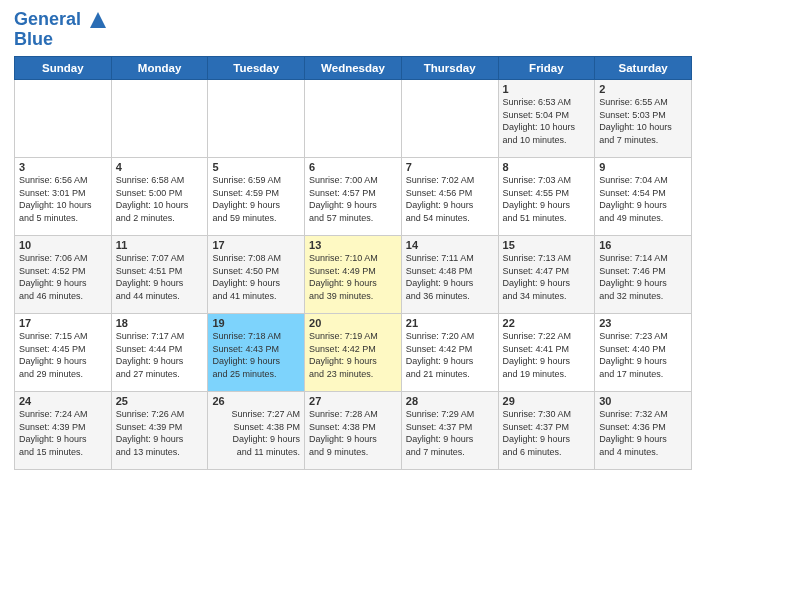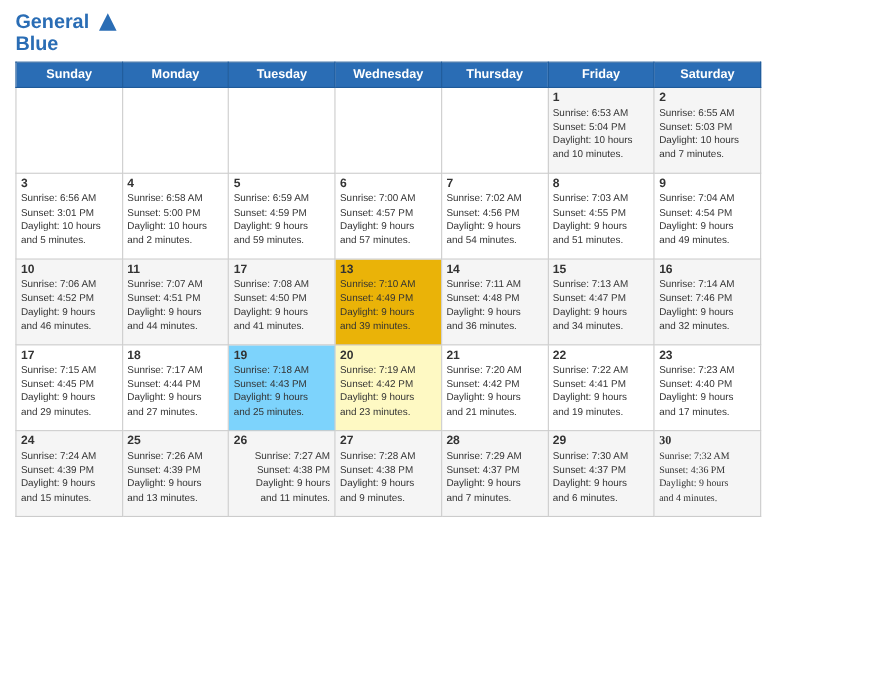--- a/index.html
+++ b/index.html
@@ -206,21 +206,21 @@
 Daylight: 9 hours
 and 44 minutes.</div>
           </td>
           <td style="background: rgb(245, 245, 245);">
             <span class="day-number">17</span>
             <div class="day-info" style="white-space: pre-line;">Sunrise: 7:08 AM
 Sunset: 4:50 PM
 Daylight: 9 hours
 and 41 minutes.</div>
           </td>
-          <td style="background: #eab308;">
+          <td style="background: #fef9c3;">
             <span class="day-number">13</span>
             <div class="day-info" style="white-space: pre-line;">Sunrise: 7:10 AM
 Sunset: 4:49 PM
 Daylight: 9 hours
 and 39 minutes.</div>
           </td>
           <td style="background: rgb(245, 245, 245);">
             <span class="day-number">14</span>
             <div class="day-info" style="white-space: pre-line;">Sunrise: 7:11 AM
 Sunset: 4:48 PM
@@ -329,21 +329,21 @@
 Daylight: 9 hours
 and 7 minutes.</div>
           </td>
           <td style="background: rgb(245, 245, 245);">
             <span class="day-number">29</span>
             <div class="day-info" style="white-space: pre-line;">Sunrise: 7:30 AM
 Sunset: 4:37 PM
 Daylight: 9 hours
 and 6 minutes.</div>
           </td>
-          <td style="background: rgb(245, 245, 245); font-family: Liberation Serif, serif;">
+          <td style="background: rgb(245, 245, 245);">
             <span class="day-number">30</span>
             <div class="day-info" style="white-space: pre-line;">Sunrise: 7:32 AM
 Sunset: 4:36 PM
 Daylight: 9 hours
 and 4 minutes.</div>
           </td>
         </tr>
       </tbody>
   </table>
 </div>

